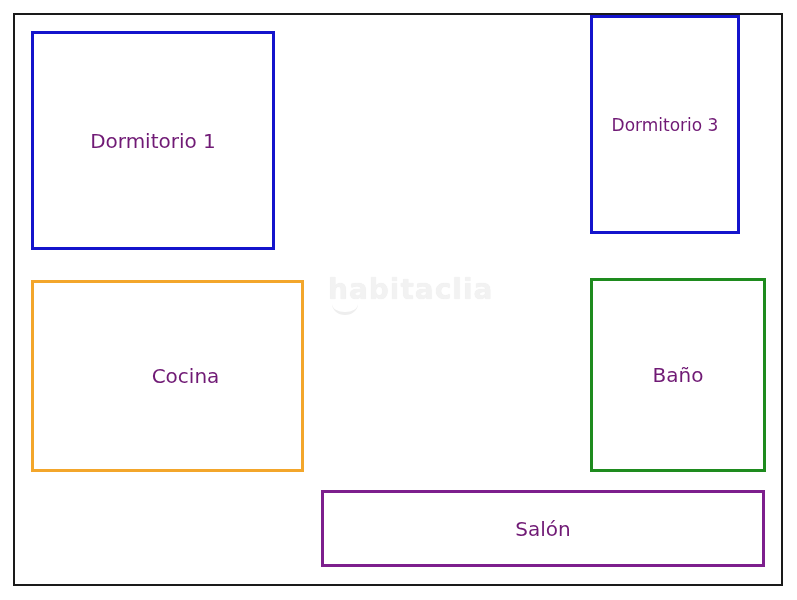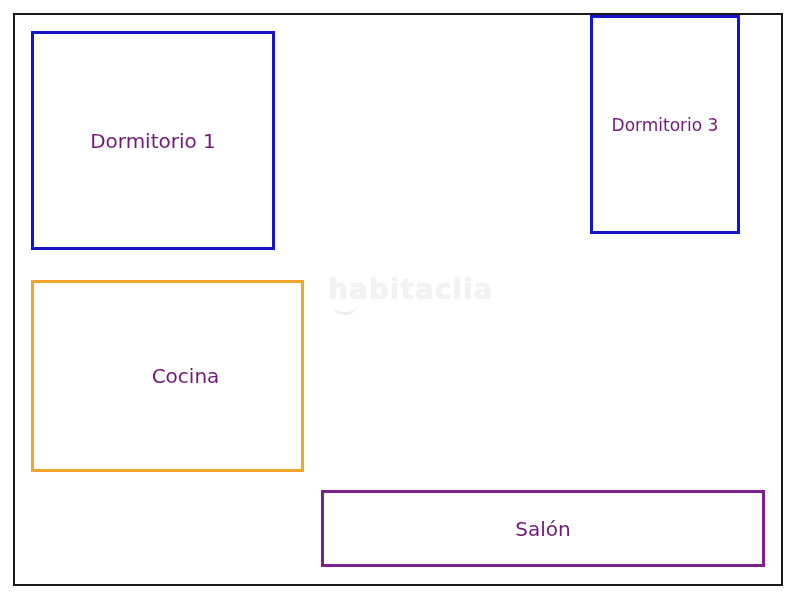--- a/index.html
+++ b/index.html
@@ -83,20 +83,23 @@
 
 
   <div class="room room-d3" style="border-color: rgb(20, 20, 204);">
     <span class="room-label">Dormitorio 3</span>
   </div>
 
   <div class="room room-cocina" style="border-color: rgb(243, 166, 43); padding-left: 36px;">
     <span class="room-label">Cocina</span>
   </div>
 
+  <div class="room room-bano" style="border-color: rgb(30, 139, 30);">
+    <span class="room-label">Baño</span>
+  </div>
 
   <div class="room room-salon" style="border-color: rgb(125, 31, 141);">
     <span class="room-label">Salón</span>
   </div>
 
   <div class="watermark">
     <span>habitaclia</span>
     <div class="watermark-smile"></div>
   </div>
 </div>

